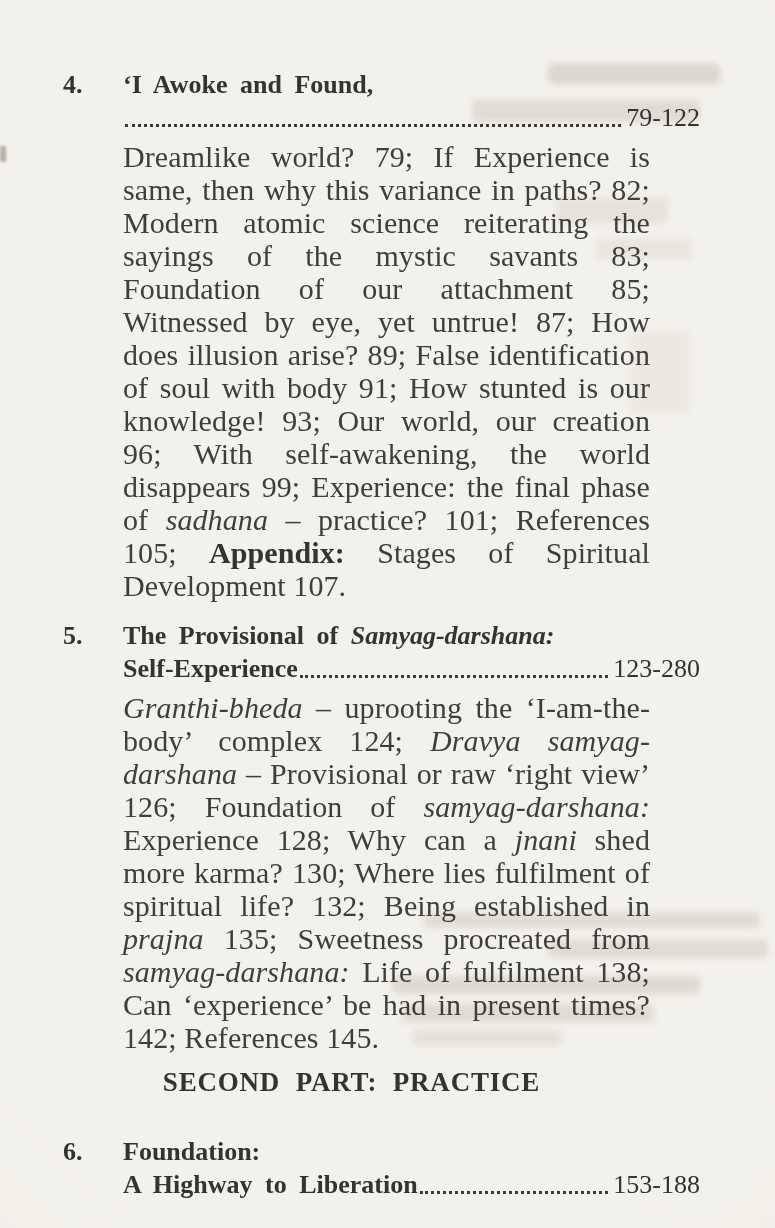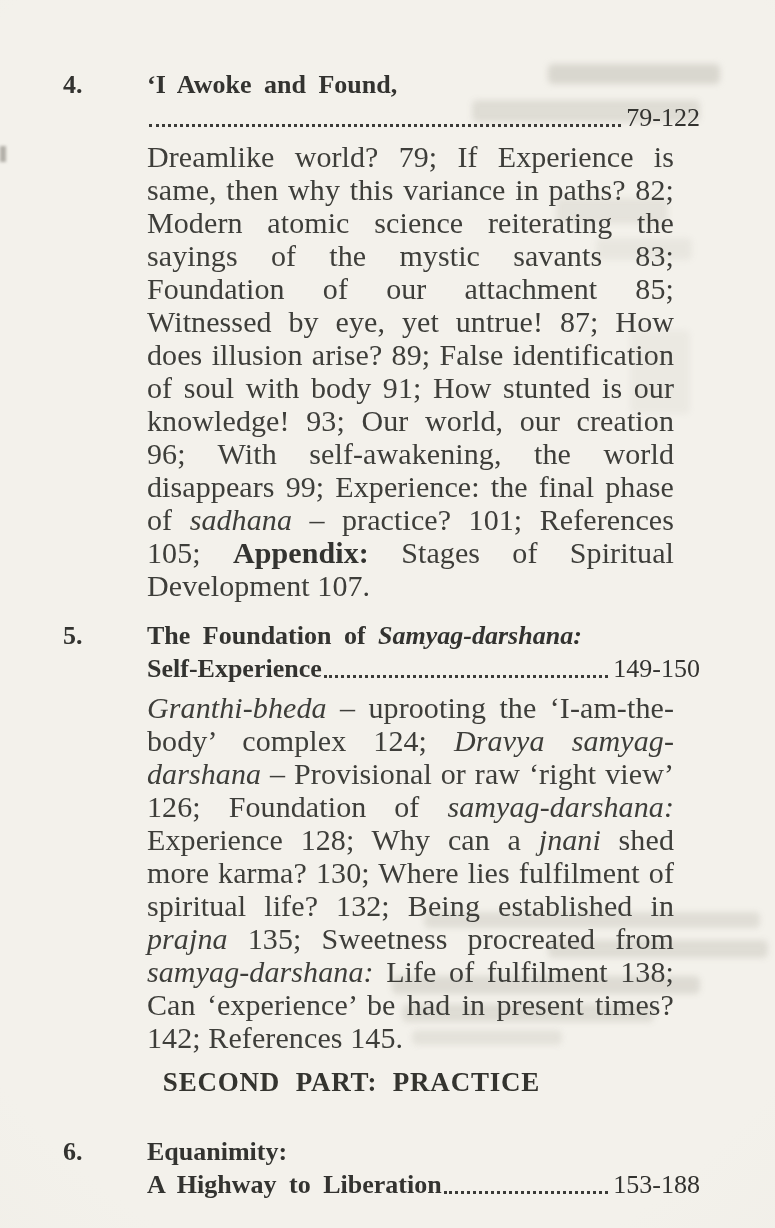--- a/index.html
+++ b/index.html
@@ -22,21 +22,21 @@
     padding:68px 75px 0 63px;
     z-index:2;
   }
   .entry{display:flex;}
   .entry-num{
     flex:0 0 60px;
     font-weight:bold;
     font-size:26px;line-height:33px;
     color:#333330;
   }
-  .entry-body{flex:1;min-width:0;margin-left:24px;}
+  .entry-body{flex:1;min-width:0;}
   .title-row{
     display:flex;
     font-weight:bold;
     font-size:26px;line-height:33px;
     color:#333330;
     word-spacing:6px;
     white-space:nowrap;
   }
   .title-text{flex:0 0 auto;}
   .leader{flex:1 1 auto;position:relative;min-width:20px;}
@@ -128,38 +128,38 @@
           <span class="pages">79-122</span>
         </div>
         <p class="desc"><span>Dreamlike world? 79; If Experience is same, then why this variance in paths? 82; Modern atomic science reiterating the sayings of the mystic savants 83; Foundation of our attachment 85; Witnessed by eye, yet untrue! 87; How does illusion arise? 89; False identification of soul with body 91; How stunted is our knowledge! 93; Our world, our creation 96; With self-awakening, the world disappears 99; Experience: the final phase of </span><span class="seg-i">sadhana</span><span> – practice? 101; References 105; </span><span class="seg-b">Appendix:</span><span> Stages of Spiritual Development 107.</span></p>
       </div>
     </section>
 
     <section class="entry entry-5">
       <div class="entry-num">5.</div>
       <div class="entry-body">
         <div class="title-row">
-          <span class="title-text"><span class="seg-b">The Foundation of </span><span class="seg-bi">Samyag-darshana:</span></span>
+          <span class="title-text"><span class="seg-b">The Provisional of </span><span class="seg-bi">Samyag-darshana:</span></span>
         </div>
         <div class="title-row">
           <span class="title-text"><span class="seg-b">Self-Experience </span></span>
           <span class="leader"></span>
-          <span class="pages">149-150</span>
+          <span class="pages">123-280</span>
         </div>
         <p class="desc"><span class="seg-i">Granthi-bheda</span><span> – uprooting the ‘I-am-the-body’ complex 124; </span><span class="seg-i">Dravya samyag-darshana</span><span> – Provisional or raw ‘right view’ 126; Foundation of </span><span class="seg-i">samyag-darshana:</span><span> Experience 128; Why can a </span><span class="seg-i">jnani</span><span> shed more karma? 130; Where lies fulfilment of spiritual life? 132; Being established in </span><span class="seg-i">prajna</span><span> 135; Sweetness procreated from </span><span class="seg-i">samyag-darshana:</span><span> Life of fulfilment 138; Can ‘experience’ be had in present times? 142; References 145.</span></p>
       </div>
     </section>
 
     <div class="section-heading">SECOND PART: PRACTICE</div>
 
     <section class="entry entry-6">
       <div class="entry-num">6.</div>
       <div class="entry-body">
         <div class="title-row">
-          <span class="title-text"><span class="seg-b">Equanimity:</span></span>
+          <span class="title-text"><span class="seg-b">Foundation:</span></span>
         </div>
         <div class="title-row">
           <span class="title-text"><span class="seg-b">A Highway to Liberation</span></span>
           <span class="leader"></span>
           <span class="pages">153-188</span>
         </div>
       </div>
     </section>
 
     <div class="folio">XII</div>

